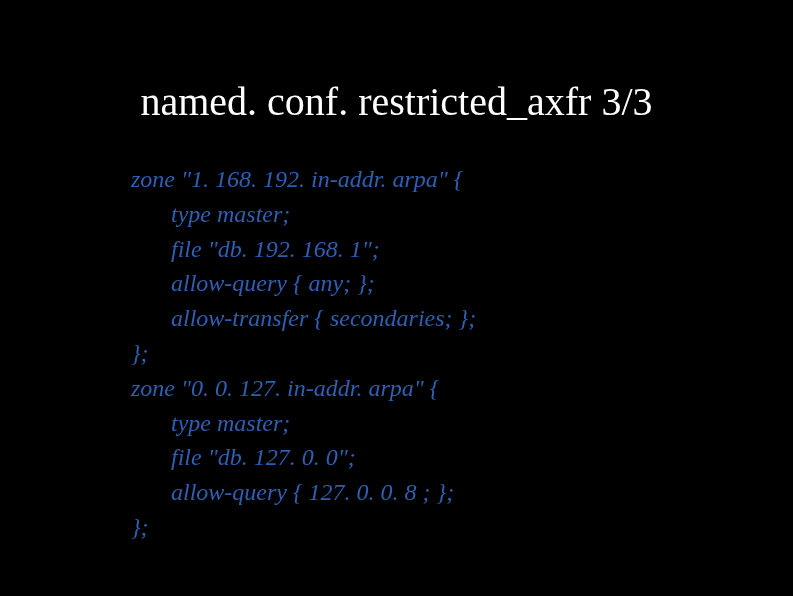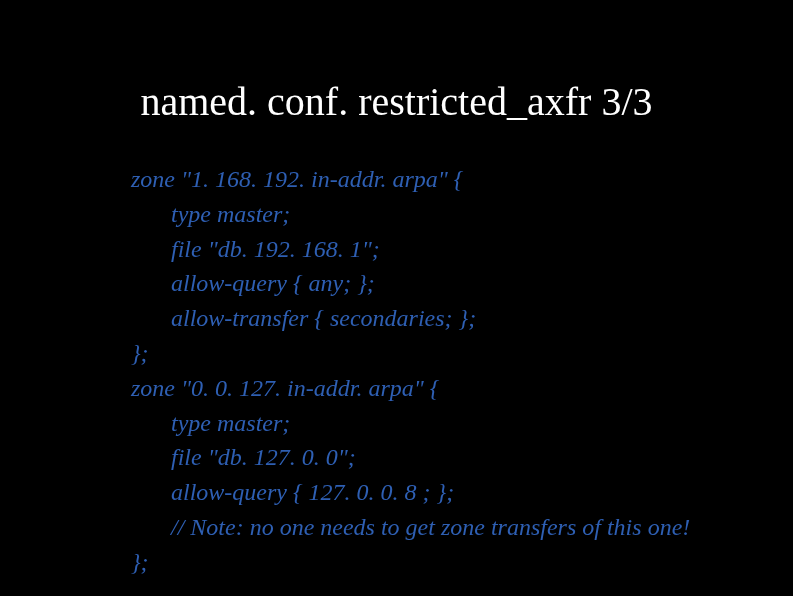--- a/index.html
+++ b/index.html
@@ -53,16 +53,15 @@
       <div class="line ">zone "1. 168. 192. in-addr. arpa" {</div>
       <div class="line ind1">type master;</div>
       <div class="line ind1">file "db. 192. 168. 1";</div>
       <div class="line ind1">allow-query { any; };</div>
       <div class="line ind1">allow-transfer { secondaries; };</div>
       <div class="line ">};</div>
       <div class="line ">zone "0. 0. 127. in-addr. arpa" {</div>
       <div class="line ind1">type master;</div>
       <div class="line ind1">file "db. 127. 0. 0";</div>
       <div class="line ind1">allow-query { 127. 0. 0. 8 ; };</div>
-      <div class="line ind1">// Note: no one needs to get zone transfers of this one!</div>
       <div class="line ">};</div>
     </div>
 </div>
 
 </body></html>

